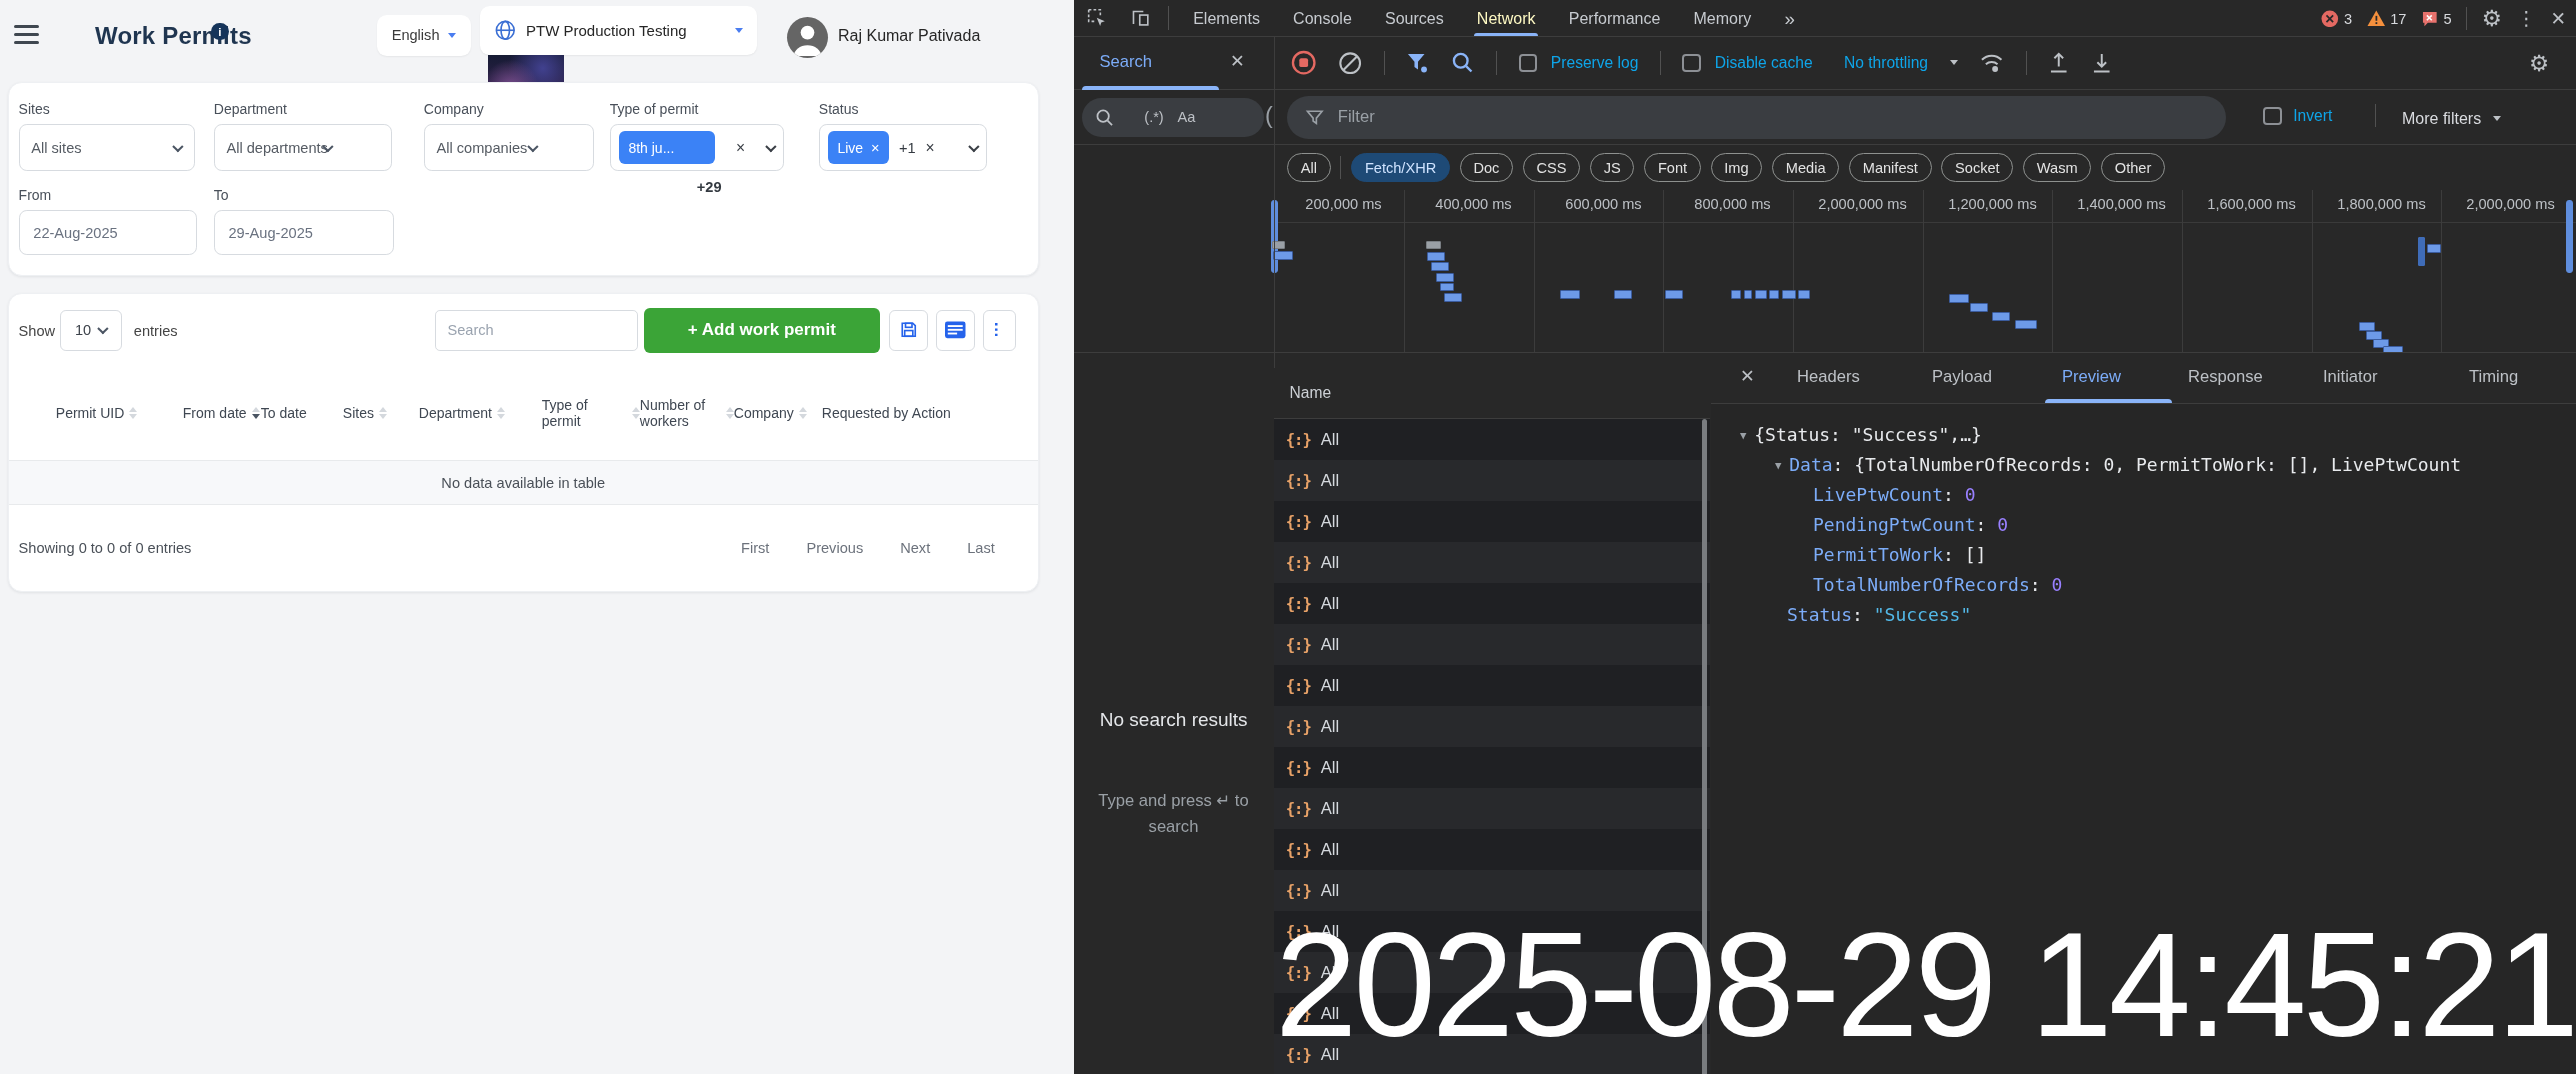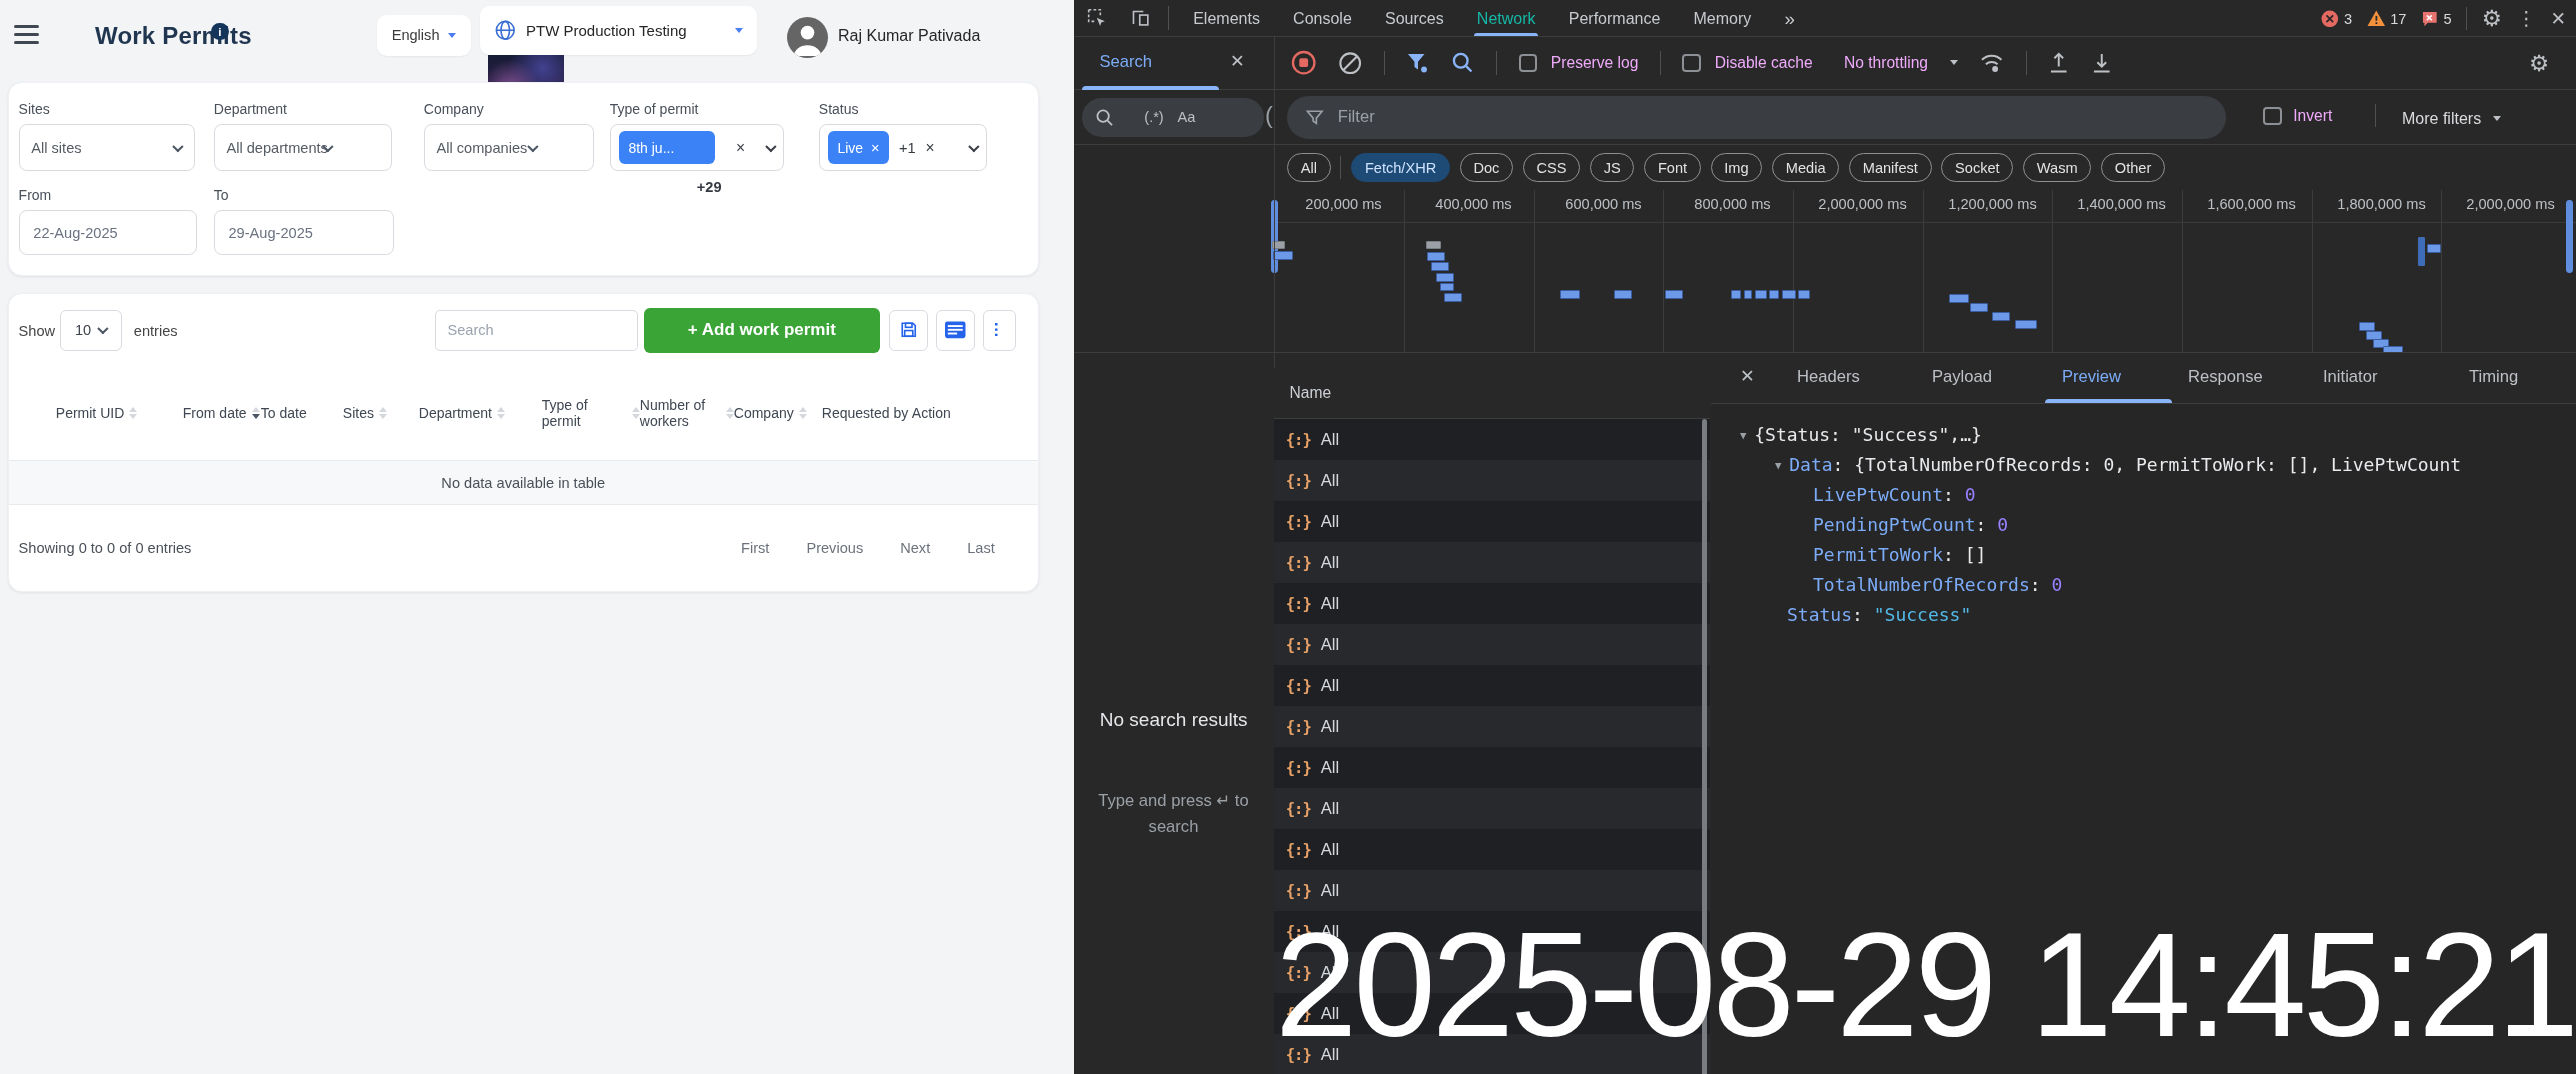--- a/index.html
+++ b/index.html
@@ -67,32 +67,32 @@
   #summary { position:absolute; left:9.8px; top:246px; font-size:14.6px; color:#4a5058; }
   #pager { position:absolute; right:43px; top:246px; display:flex; gap:37px; font-size:14.6px; color:#6c727c; }
   #pager span { cursor:pointer; }
 
   
   #devtools { position:absolute; left:1074px; top:0; width:1502px; height:1074px; background:#282828;
               color:#bdc1c6; font-size:15.6px; }
   .dt-border-b { border-bottom:1px solid #3d3d3d; }
   #dt-topbar { position:absolute; left:0; top:0; width:1502px; height:37px; display:flex; align-items:center; }
   .dt-tab { padding:0 16.6px; font-size:16px; color:#c7cbd0; line-height:35px; cursor:pointer; white-space:nowrap; }
-  .dt-tab.active { color:#14b8a6; position:relative; }
+  .dt-tab.active { color:#fef9c3; position:relative; }
   .dt-tab.active::after { content:""; position:absolute; left:13.7px; right:13.7px; bottom:0; height:2.9px; background:#8ab4f8; border-radius:2.9px 2.9px 0 0; }
   .vdiv { width:1px; height:23.4px; background:#515151; flex:none; }
   #dt-top-right { position:absolute; right:9.8px; top:0; height:37px; display:flex; align-items:center; gap:14.6px; }
   .badge { display:flex; align-items:center; gap:4.9px; font-size:14.6px; color:#d8dade; }
   #dt-row2 { position:absolute; left:0; top:37px; width:1502px; height:53px; display:flex; align-items:center; }
   #search-tab { position:absolute; left:0; top:0; width:200px; height:53px; }
   #search-tab .lbl { position:absolute; left:25.4px; top:14.6px; font-size:16.6px; color:#7cacf8; }
   #search-tab .x { position:absolute; left:156px; top:13.7px; font-size:17.6px; color:#bdc1c6; cursor:pointer; }
   #search-tab::after { content:""; position:absolute; left:7.8px; width:137px; bottom:0; height:3.9px; background:#8ab4f8; border-radius:3.9px 3.9px 0 0; }
   .cbox { width:18.6px; height:18.6px; border:2px solid #8d9095; border-radius:3.9px; flex:none; }
-  .tb-lbl { font-size:15.6px; color:#f0abfc; white-space:nowrap;text-align:center; }
+  .tb-lbl { font-size:15.6px; color:#0ea5e9; white-space:nowrap;text-align:center; }
   #dt-row3 { position:absolute; left:0; top:90px; width:1502px; height:55px; }
   #find-pill { position:absolute; left:7.8px; top:7.8px; width:182px; height:39px; border-radius:19.5px; background:#3a3d41;
                display:flex; align-items:center; gap:13.7px; padding:0 13.7px; color:#bdc1c6; }
   #filter-pill { position:absolute; left:213px; top:5.9px; width:939px; height:43px; border-radius:21.5px; background:#3a3d41;
                  display:flex; align-items:center; gap:13.7px; padding:0 17.6px; }
   #filter-pill .ph { font-size:16.6px; color:#9aa0a6; }
   #invert-box { position:absolute; left:1189px; top:16.6px; display:flex; gap:11.7px; align-items:center; }
   #more-filters { position:absolute; left:1328px; top:19.5px; display:flex; gap:11.7px; align-items:center; font-size:16px; color:#dadce0; cursor:pointer; }
   #chips-row { position:absolute; left:0; top:145px; width:1502px; height:46px; display:flex; align-items:center; gap:9.8px; padding-left:213px; }
   .chip { height:29px; border:1.5px solid #8e918f; border-radius:15.6px; padding:0 12.7px; display:flex; align-items:center;

